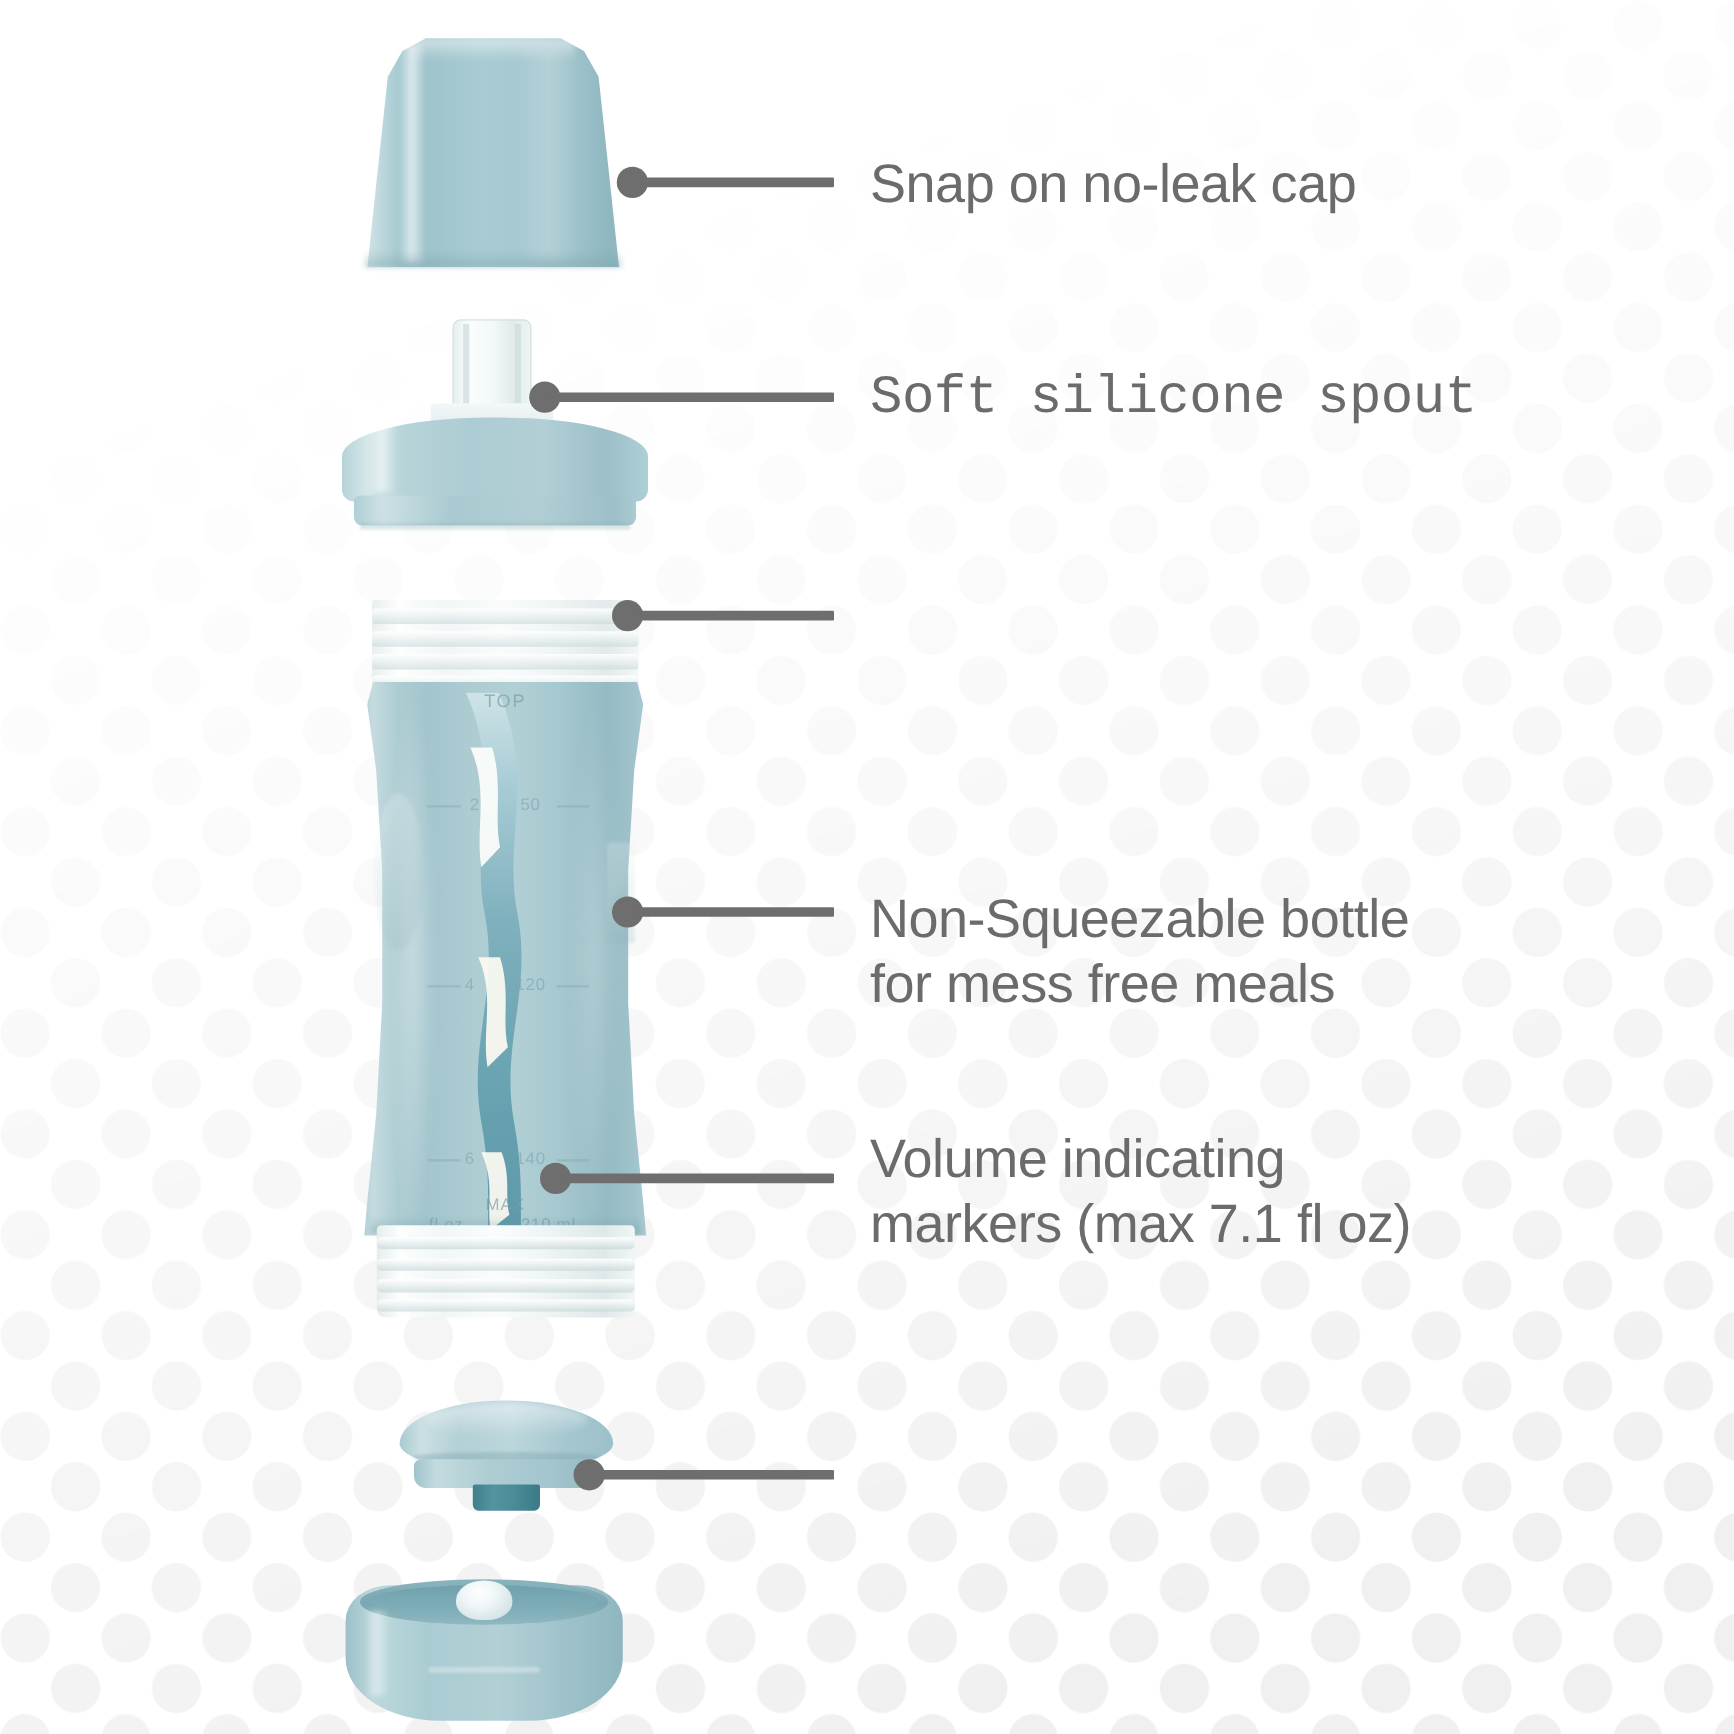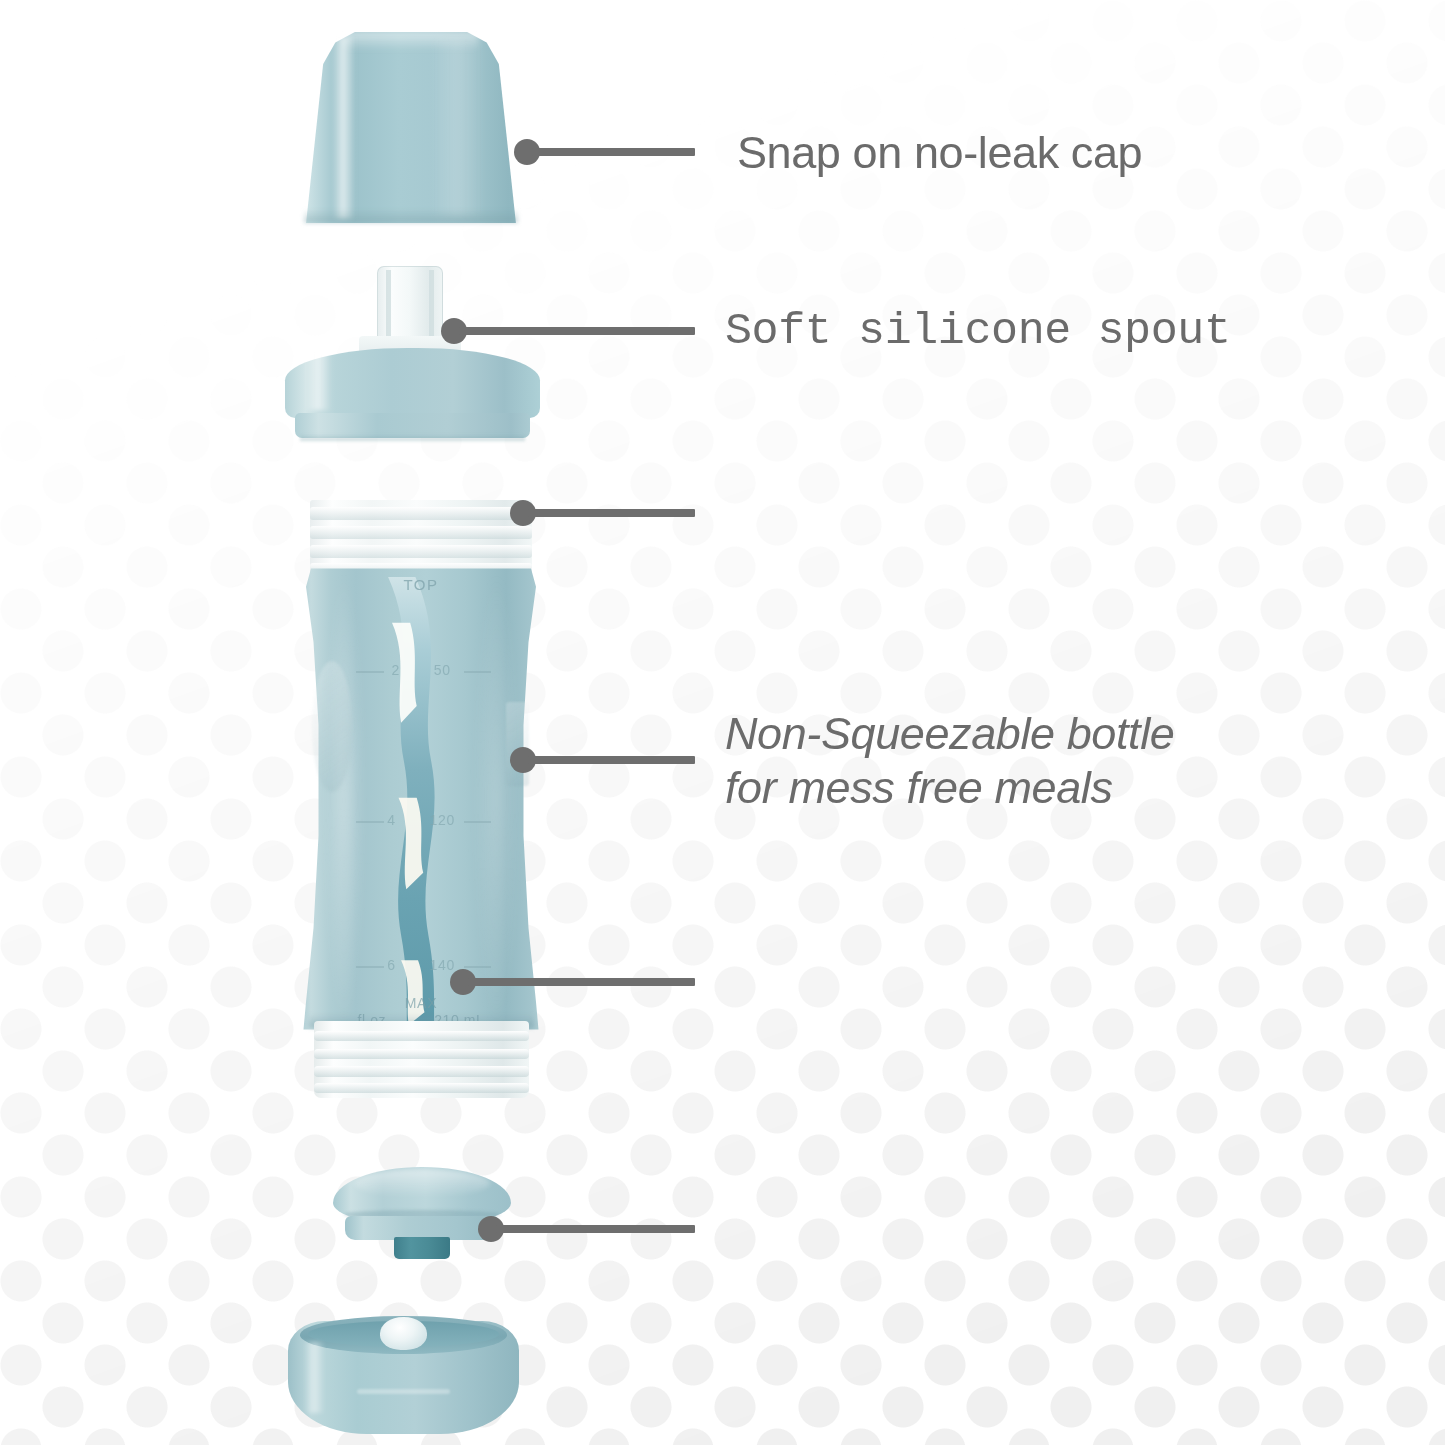--- a/index.html
+++ b/index.html
@@ -438,23 +438,25 @@
   <div class="leader" style="left:450px;top:969px;width:244px;">
     <div class="dot"></div>
     <div class="bar" style="width:227px"></div>
   </div>
 
   <div class="leader" style="left:478px;top:1216px;width:216px;">
     <div class="dot"></div>
     <div class="bar" style="width:199px"></div>
   </div>
 
-  <div class="callout" style="left:725px;top:126px;width:640px;margin-left:12px;">Snap on no-leak cap</div>
+  <div class="callout" style="left:725px;top:126px;width:640px;">Snap on no-leak cap</div>
 
   <div class="callout" style="left:725px;top:305px;width:640px;font-family:Liberation Mono, monospace;">Soft silicone spout</div>
 
 
-  <div class="callout" style="left:725px;top:707px;width:650px;font-style:italic;">Non-Squeezable bottle
+  <div class="callout" style="left:725px;top:739px;width:650px;">Non-Squeezable bottle
 for mess free meals</div>
 
+  <div class="callout" style="left:725px;top:939px;width:650px;">Volume indicating
+markers (max 7.1 fl oz)</div>
 
 
 </div>
 
 </body></html>

